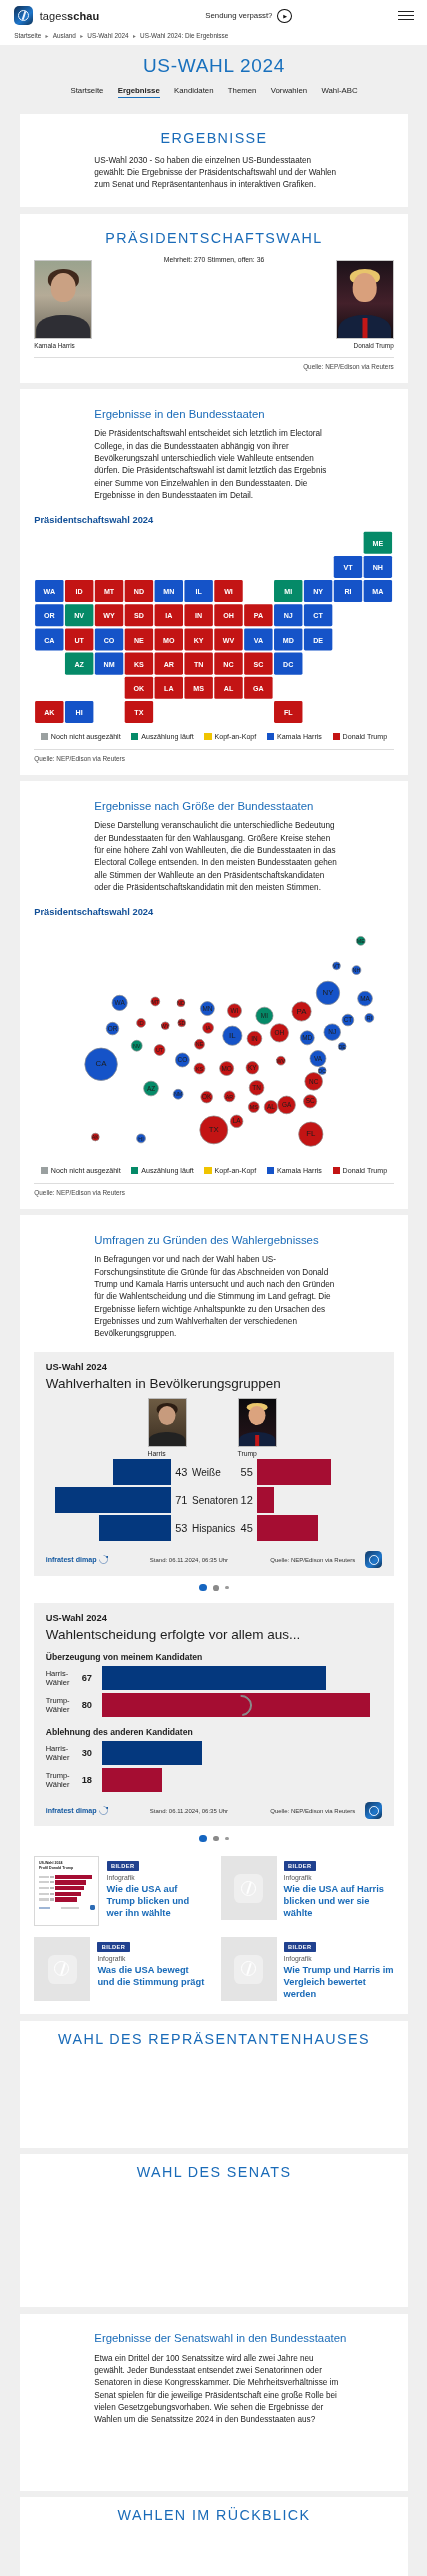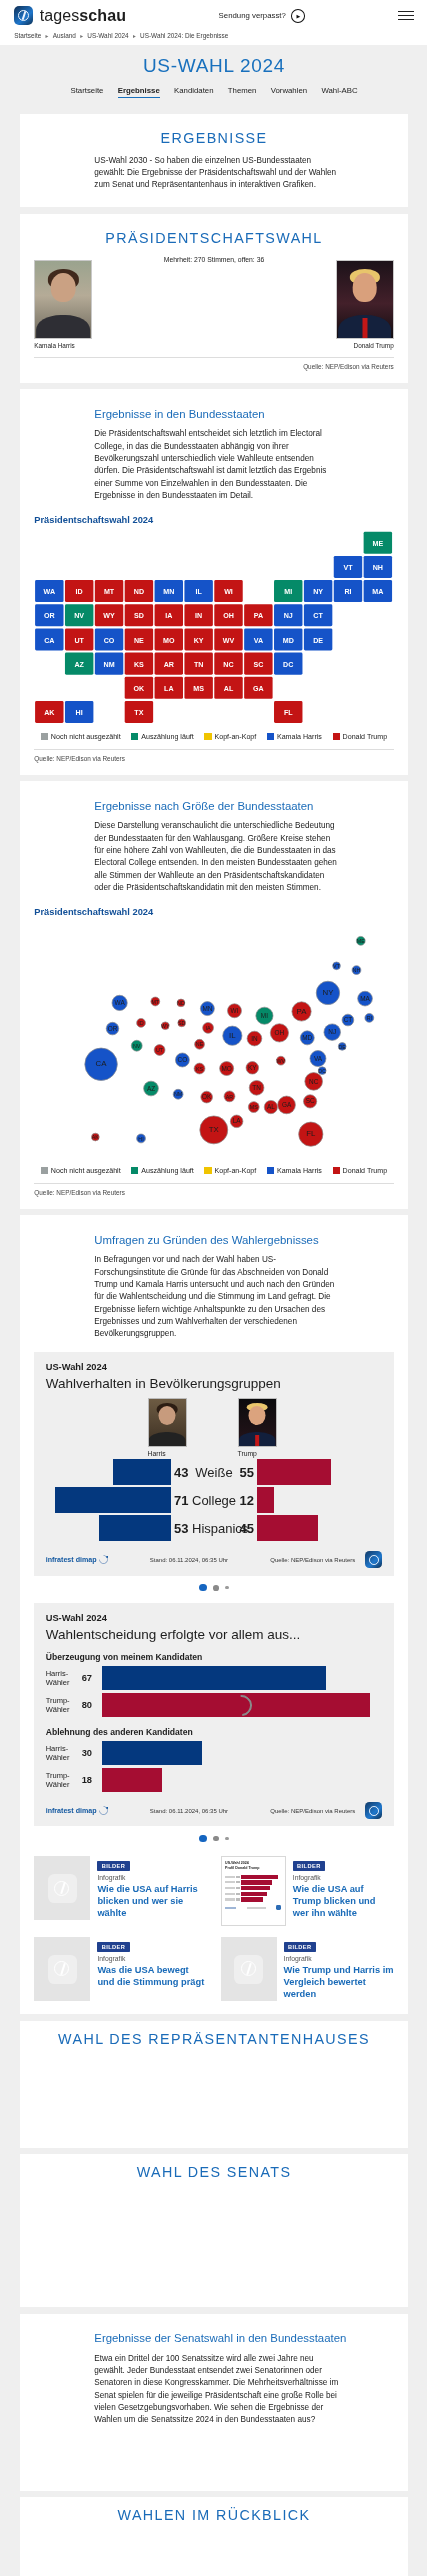--- a/index.html
+++ b/index.html
@@ -4,21 +4,21 @@
 <style>
   html,body{margin:0;padding:0}
   body{width:428px;background:#efefef;font-family:"Liberation Sans",sans-serif;color:#1d1d1d;-webkit-font-smoothing:antialiased}
   a{text-decoration:none;color:inherit}
   
   .site-header{background:#fff;height:31px;display:flex;align-items:center;padding:0 14.3px;justify-content:space-between}
   .brand-wrap{display:flex;align-items:center;gap:6.4px}
   .logo-box{width:19px;height:19px;border-radius:5px;background:linear-gradient(140deg,#123a66 10%,#1f77cc 60%,#0d2f52);position:relative;flex:none}
   .logo-box::before{content:"";position:absolute;left:3.6px;top:3.6px;width:9.3px;height:9.3px;border:1.4px solid #eaf4ff;border-radius:50%}
   .logo-box::after{content:"";position:absolute;left:8.6px;top:5px;width:2.1px;height:9.3px;background:#eaf4ff;transform:rotate(18deg)}
-  .brand{font-size:16px;letter-spacing:0.1px}
+  .brand{font-size:11px;letter-spacing:0.1px}
   .brand b{font-weight:bold}
   .missed{display:flex;align-items:center;gap:5px;font-size:7.8px;color:#1d1d1d}
   .play-circle{width:12px;height:12px;border:1.1px solid #111;border-radius:50%;display:flex;align-items:center;justify-content:center;font-size:5px;color:#111;padding-left:0.7px}
   .hamburger{width:15.7px;display:flex;flex-direction:column;gap:2.9px;cursor:pointer}
   .hamburger i{height:1.4px;background:#222;display:block}
   
   .breadcrumb{background:#fff;padding:1.4px 14.3px 5.7px;font-size:6.4px;color:#3c3c3c;display:flex;gap:4.3px;align-items:center;flex-wrap:wrap}
   .breadcrumb .sep{color:#777;font-size:5.7px}
   
   .hero{text-align:center;padding:10px 0 2.9px}
@@ -77,22 +77,22 @@
   .mini-photo .hair{position:absolute;left:50%;top:8%;width:56%;height:26%;transform:translateX(-50%);border-radius:50% 50% 40% 40%;background:#2c1d13}
   .mini-photo.trump .hair{background:#e9c66c;height:18%}
   .mini-photo .body{position:absolute;left:50%;bottom:-10%;width:100%;height:40%;transform:translateX(-50%);border-radius:46% 46% 0 0;background:#222}
   .mini-photo.trump .body{background:#121f3c}
   .mini-photo .tie{position:absolute;left:50%;bottom:0;width:10%;height:24%;transform:translateX(-50%);background:#c21717}
   .mini-caption{font-size:6.8px;margin-top:2.9px;color:#222}
   .demo-row{display:flex;align-items:center;margin:2.1px 0;height:26px}
   .demo-zone{flex:1;display:flex;height:26px;align-items:center}
   .demo-zone.left{justify-content:flex-end}
   .demo-bar{height:26px}
-  .demo-val{width:21.4px;font-size:13px;font-weight:bold;text-align:center;flex:none}
-  .demo-label{width:44px;font-size:13px;text-align:center;flex:none;color:#222}
+  .demo-val{width:21.4px;font-size:11px;font-weight:normal;text-align:center;flex:none}
+  .demo-label{width:44px;font-size:10px;flex:none;color:#222}
   .group-label{font-size:8.6px;font-weight:bold;margin:10px 0 4.3px;color:#1d1d1d}
   .hrow{display:flex;align-items:center;margin:2.9px 0;height:24px}
   .hrow .rlabel{width:36px;font-size:7.5px;color:#222;flex:none}
   .hrow .rval{width:20px;font-size:9.3px;font-weight:bold;flex:none}
   .hrow .rbarzone{flex:1;position:relative}
   .hrow .rbar{height:24px}
   .spinner{position:absolute;left:46%;top:2.1px;width:17px;height:17px;border:2.1px solid transparent;border-top-color:#8a8a8a;border-right-color:#8a8a8a;border-radius:50%;transform:rotate(40deg)}
   .panel-footer{display:flex;align-items:center;gap:5.7px;margin-top:10px;font-size:6px;color:#333}
   .ifd{color:#1358a0;font-weight:bold;font-size:7.1px;display:flex;align-items:center;gap:2.1px}
   .ifd .arc{width:7.1px;height:7.1px;border:1.8px solid #8aa6c9;border-top-color:transparent;border-radius:50%;display:inline-block;transform:rotate(-45deg)}
@@ -506,21 +506,21 @@
           <div class="demo-val">55</div>
           <div class="demo-zone">
             <div class="demo-bar" style="width:74px;background:#a50d32"></div>
           </div>
         </div>
         <div class="demo-row">
           <div class="demo-zone left">
             <div class="demo-bar" style="width:116px;background:#04387e"></div>
           </div>
           <div class="demo-val">71</div>
-          <div class="demo-label">College</div>
+          <div class="demo-label">Senatoren</div>
           <div class="demo-val">12</div>
           <div class="demo-zone">
             <div class="demo-bar" style="width:16.2px;background:#a50d32"></div>
           </div>
         </div>
         <div class="demo-row">
           <div class="demo-zone left">
             <div class="demo-bar" style="width:72px;background:#04387e"></div>
           </div>
           <div class="demo-val">53</div>
@@ -595,26 +595,20 @@
       <span class="ard-mini"></span>
     </div>
   </div>
   <div class="dots">
     <span class="dot1"></span>
     <span class="dot2"></span>
     <span class="dot3"></span>
   </div>
 
   <div class="teaser-grid" id="teaser-grid">
-      <div class="teaser">
-        <div class="thumb">
-          <div class="globe"></div>
-        </div>
-        <div class="t-body"><span class="badge">BILDER</span><div class="t-kicker">Infografik</div><div class="t-link">Wie die USA auf Harris blicken und wer sie wählte</div></div>
-      </div>
       <div class="teaser">
         <div class="thumb chart">
           <div class="tc-title">US-Wahl 2024</div>
           <div class="tc-title">Profil Donald Trump</div>
           <div class="tc-bars">
             <div class="tc-row">
               <span class="tc-lbl"></span>
               <span class="tc-num"></span>
               <span class="tc-bar" style="width:37px"></span>
             </div>
@@ -644,26 +638,32 @@
             <span class="l2"></span>
             <span class="sq"></span>
           </div>
         </div>
         <div class="t-body"><span class="badge">BILDER</span><div class="t-kicker">Infografik</div><div class="t-link">Wie die USA auf Trump blicken und wer ihn wählte</div></div>
       </div>
       <div class="teaser">
         <div class="thumb">
           <div class="globe"></div>
         </div>
-        <div class="t-body"><span class="badge">BILDER</span><div class="t-kicker">Infografik</div><div class="t-link">Was die USA bewegt und die Stimmung prägt</div></div>
+        <div class="t-body"><span class="badge">BILDER</span><div class="t-kicker">Infografik</div><div class="t-link">Wie die USA auf Harris blicken und wer sie wählte</div></div>
       </div>
       <div class="teaser">
         <div class="thumb">
           <div class="globe"></div>
         </div>
+        <div class="t-body"><span class="badge">BILDER</span><div class="t-kicker">Infografik</div><div class="t-link">Was die USA bewegt und die Stimmung prägt</div></div>
+      </div>
+      <div class="teaser">
+        <div class="thumb">
+          <div class="globe"></div>
+        </div>
         <div class="t-body"><span class="badge">BILDER</span><div class="t-kicker">Infografik</div><div class="t-link">Wie Trump und Harris im Vergleich bewertet werden</div></div>
       </div>
     </div>
 </section>
 
 <section class="card big-sec" style="min-height:107px">
   <h2 class="sec-title">WAHL DES REPRÄSENTANTENHAUSES</h2>
 </section>
 
 <section class="card big-sec" style="min-height:133px">

